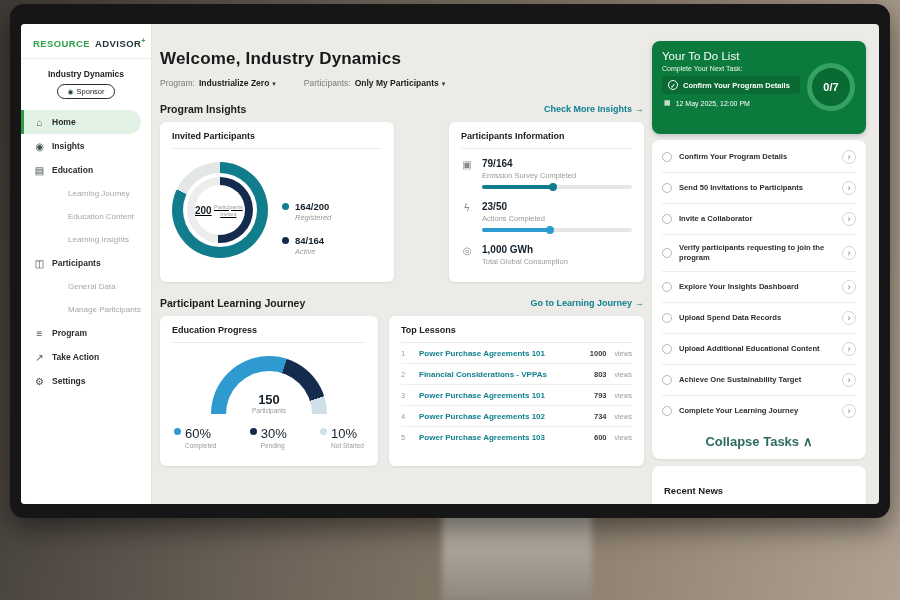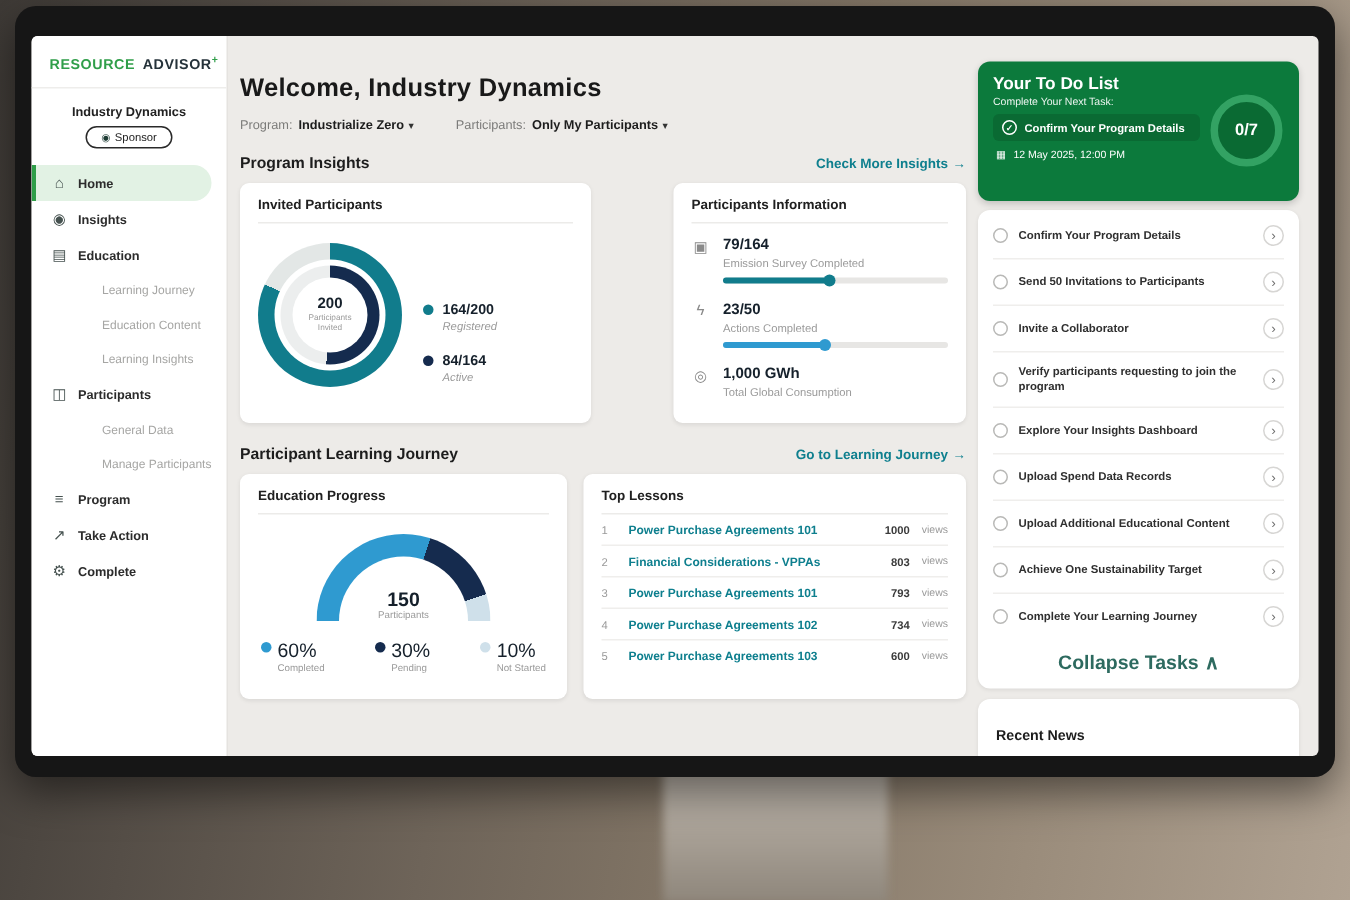--- a/index.html
+++ b/index.html
@@ -50,21 +50,21 @@
 
   .card-invited { width:242px; height:160px; }
   .invited-body { display:flex; align-items:center; gap:14px; margin-top:13px; }
   .donut { position:relative; width:96px; height:96px; flex:none; }
   .ring-outer { position:absolute; inset:0; border-radius:50%;
     background:conic-gradient(var(--teal,#117c8c) 0 var(--a1,295deg), #e3e7e6 var(--a1,295deg) 360deg); }
   .ring-outer-cover { position:absolute; inset:11px; border-radius:50%; background:#fff; }
   .ring-inner { position:absolute; inset:15px; border-radius:50%;
     background:conic-gradient(var(--navy,#152b4e) 0 var(--a2,184deg), #eceeee var(--a2,184deg) 360deg); }
   .ring-inner-cover { position:absolute; inset:23px; border-radius:50%; background:#fff;
-    display:flex; flex-direction:column; align-items:center; justify-content:center; text-align:center; }
+    display:flex; flex-direction:row; align-items:center; justify-content:center; text-align:center;text-decoration:underline; }
   .donut-val { font-size:10px; font-weight:bold; color:#15202b; }
   .donut-lab { font-size:5.5px; color:#9a9a9a; width:38px; line-height:1.25; margin-top:1px; }
   .legend { display:flex; flex-direction:column; gap:13px;margin-top:36px; }
   .leg-item { display:flex; gap:6px; align-items:flex-start; }
   .leg-dot { width:7px; height:7px; border-radius:50%; margin-top:2px; flex:none; }
   .c-teal { background:var(--teal,#117c8c); } .c-navy { background:var(--navy,#152b4e); }
   .c-blue { background:var(--blue,#2f9ad0); } .c-light { background:var(--blue-light,#cfe0ea); }
   .leg-val { font-size:9.5px; font-weight:bold; color:#15202b; }
   .leg-lab { font-size:7.5px; color:#9a9a9a; margin-top:1px;font-style:italic; }
 
@@ -100,21 +100,21 @@
   .lesson-row:last-child { border-bottom:none; }
   .rank { width:10px; font-size:7.5px; color:#9a9a9a; }
   .lesson-title { flex:1; font-size:8px; font-weight:bold; color:var(--link,#0e7f8e); }
   .views-n { font-size:7.5px; font-weight:bold; color:#3c3c3c; }
   .views-w { font-size:7px; color:#9a9a9a; }
 
   
   .rightpanel { position:absolute; left:631px; top:17px; width:214px; }
   .todo-card { position:relative; height:93px; background:var(--green-dark,#0c7a3c); border-radius:8px;
     padding:9px 10px; color:#fff; box-shadow:0 2px 5px rgba(0,0,0,.18); }
-  .todo-title { font-size:11.5px; font-weight:bold; }
+  .todo-title { font-size:11.5px; font-weight:normal; }
   .todo-sub { font-size:7px; margin-top:3px; opacity:.92; }
   .todo-next { display:flex; align-items:center; gap:5px; background:var(--green-darker,#0a6a33);
     border-radius:4px; padding:4px 6px; margin-top:4px; font-size:7.5px; font-weight:bold; width:138px; cursor:pointer; }
   .check-circle { width:10px; height:10px; border:1px solid #fff; border-radius:50%;
     display:flex; align-items:center; justify-content:center; font-size:6px; flex:none; }
   .todo-date { display:flex; align-items:center; gap:5px; font-size:7px; margin-top:5px; padding-left:2px; }
   .cal-ico { font-size:7px; }
   .todo-ring { position:absolute; right:11px; top:22px; width:48px; height:48px; border-radius:50%;
     border:5px solid #33a263; background:var(--green-darker,#0a6a33);
     display:flex; align-items:center; justify-content:center; font-size:11px; font-weight:bold; }
@@ -173,21 +173,21 @@
         <div class="nav-item">
           <span class="nav-ico">≡</span>
           <span>Program</span>
         </div>
         <div class="nav-item">
           <span class="nav-ico">↗</span>
           <span>Take Action</span>
         </div>
         <div class="nav-item">
           <span class="nav-ico">⚙</span>
-          <span>Complete</span>
+          <span>Settings</span>
         </div>
       </nav>
     </aside>
 
     <main class="main">
       <h1 class="welcome">Welcome, Industry Dynamics</h1>
 
       <div class="filters">
         <div class="filter">
           <span>Program:</span><b>Industrialize Zero</b><span class="caret">▾</span>

